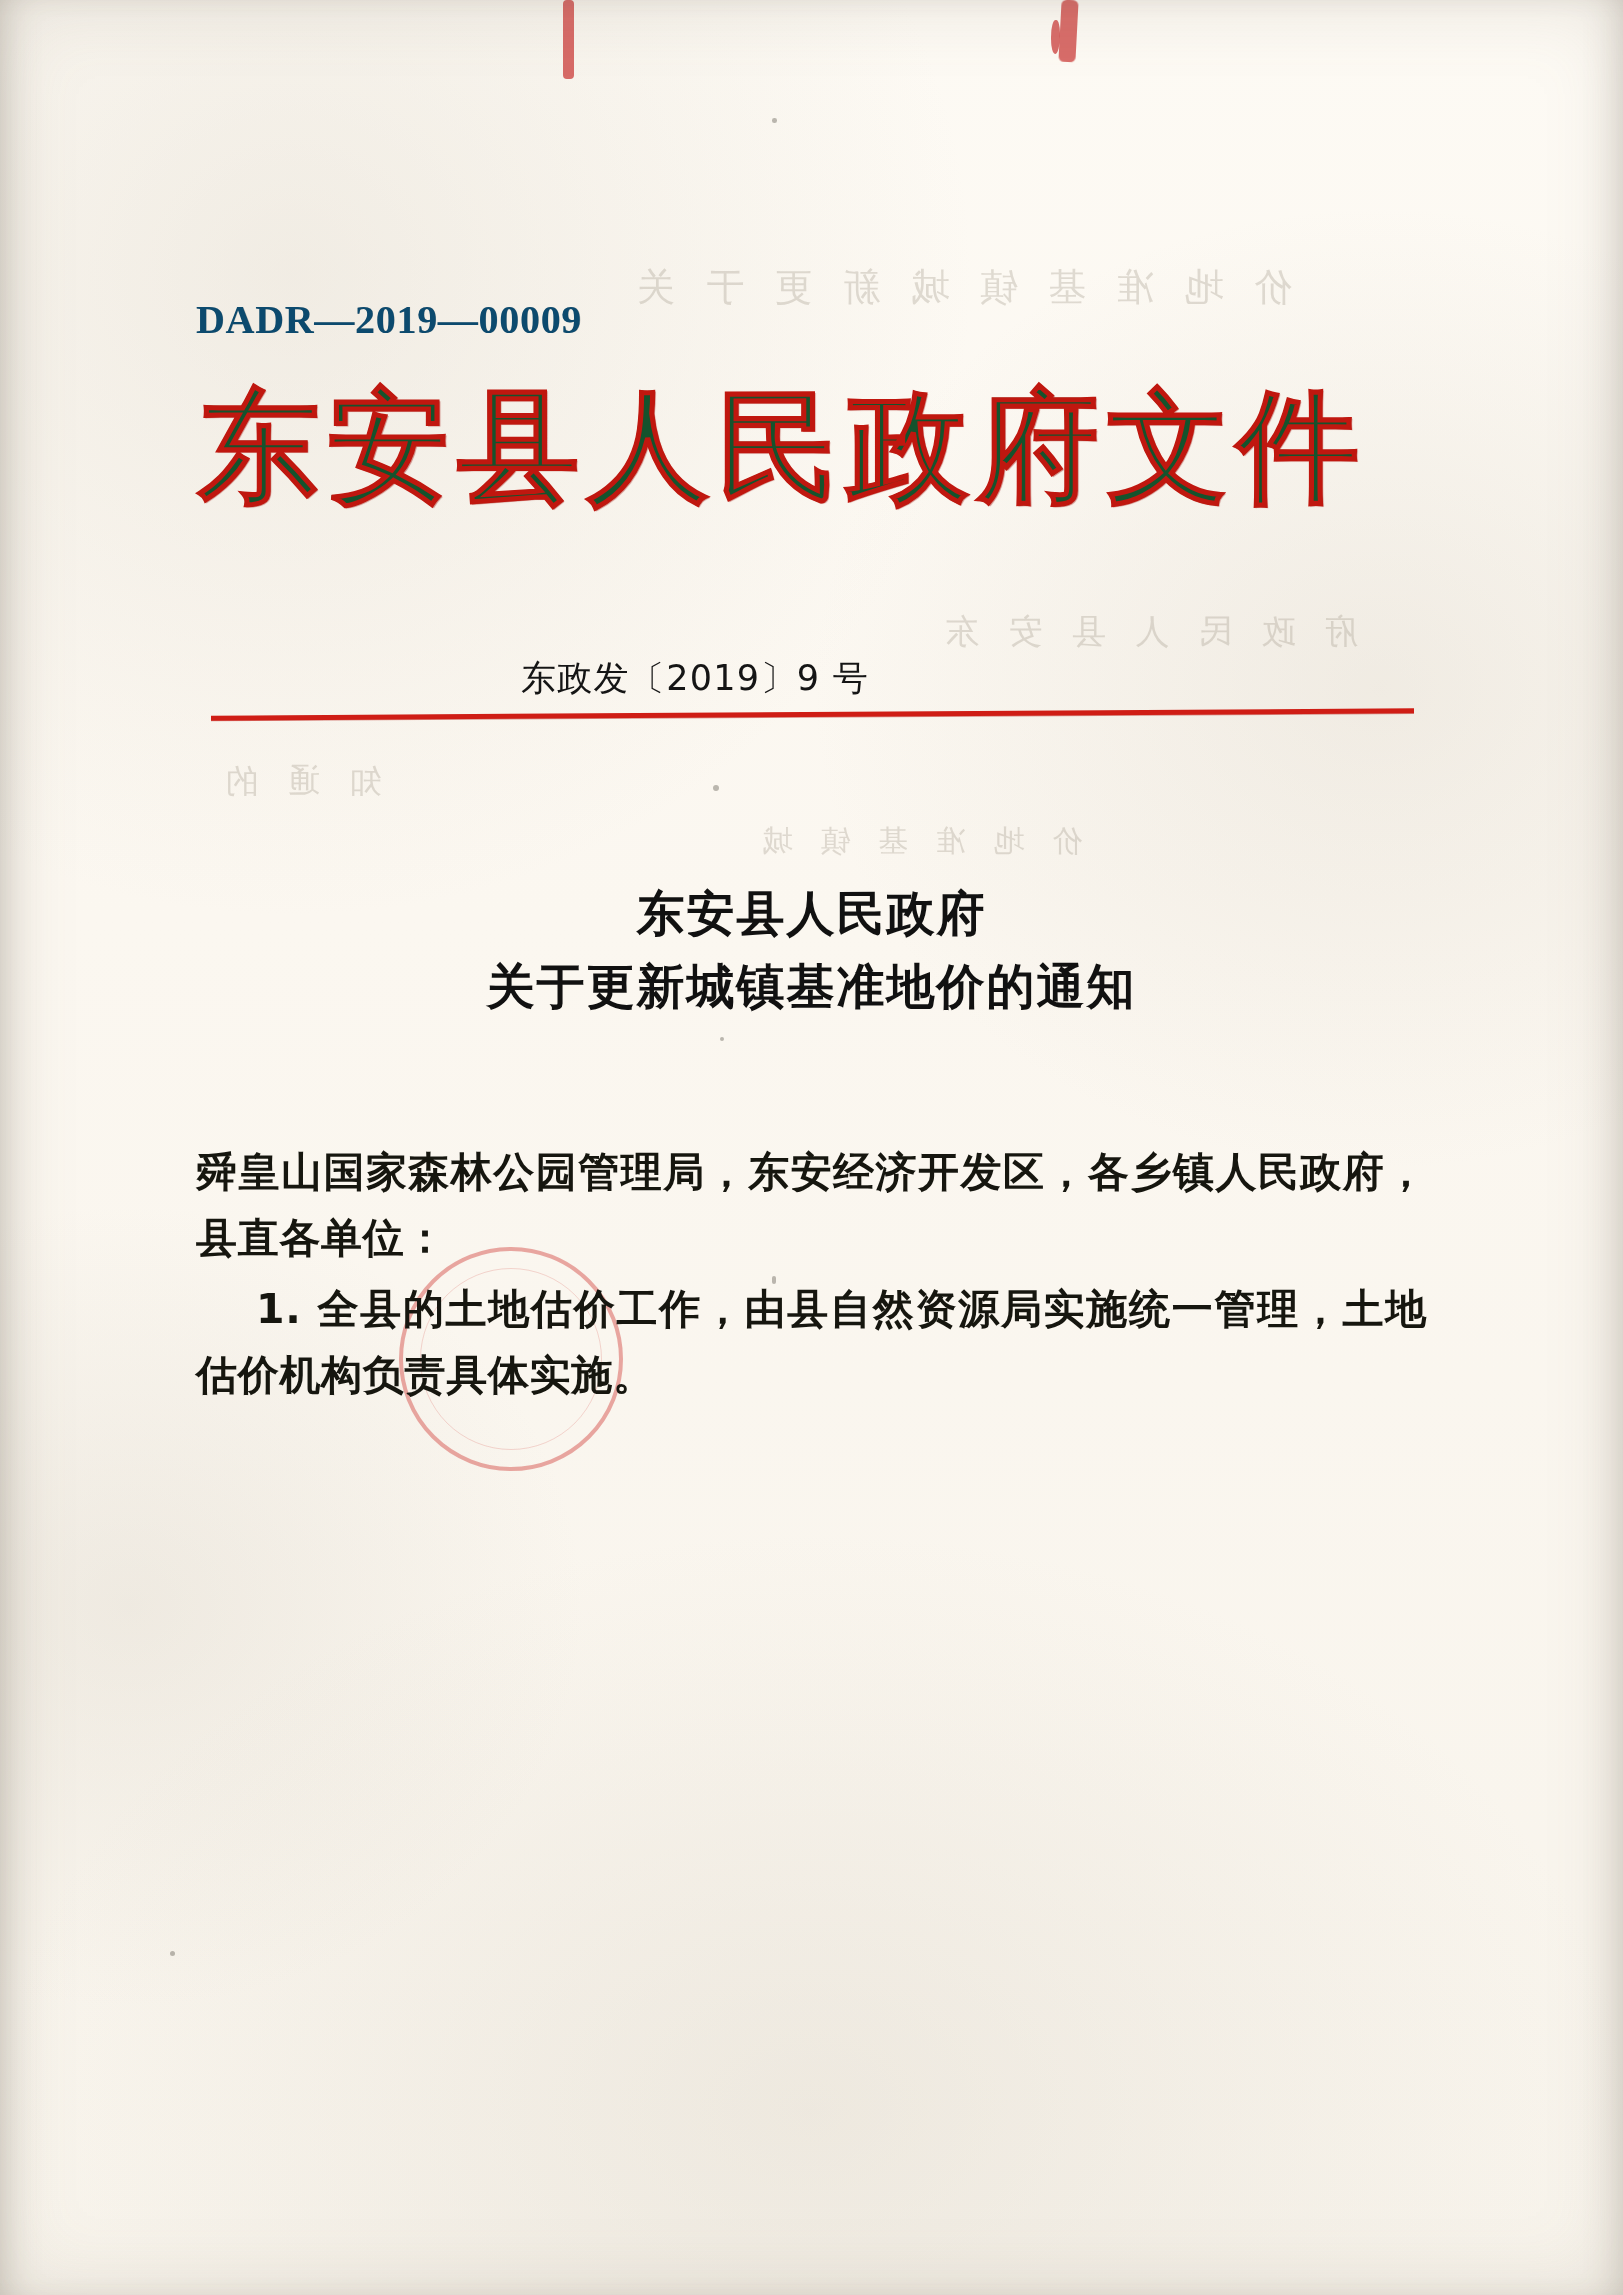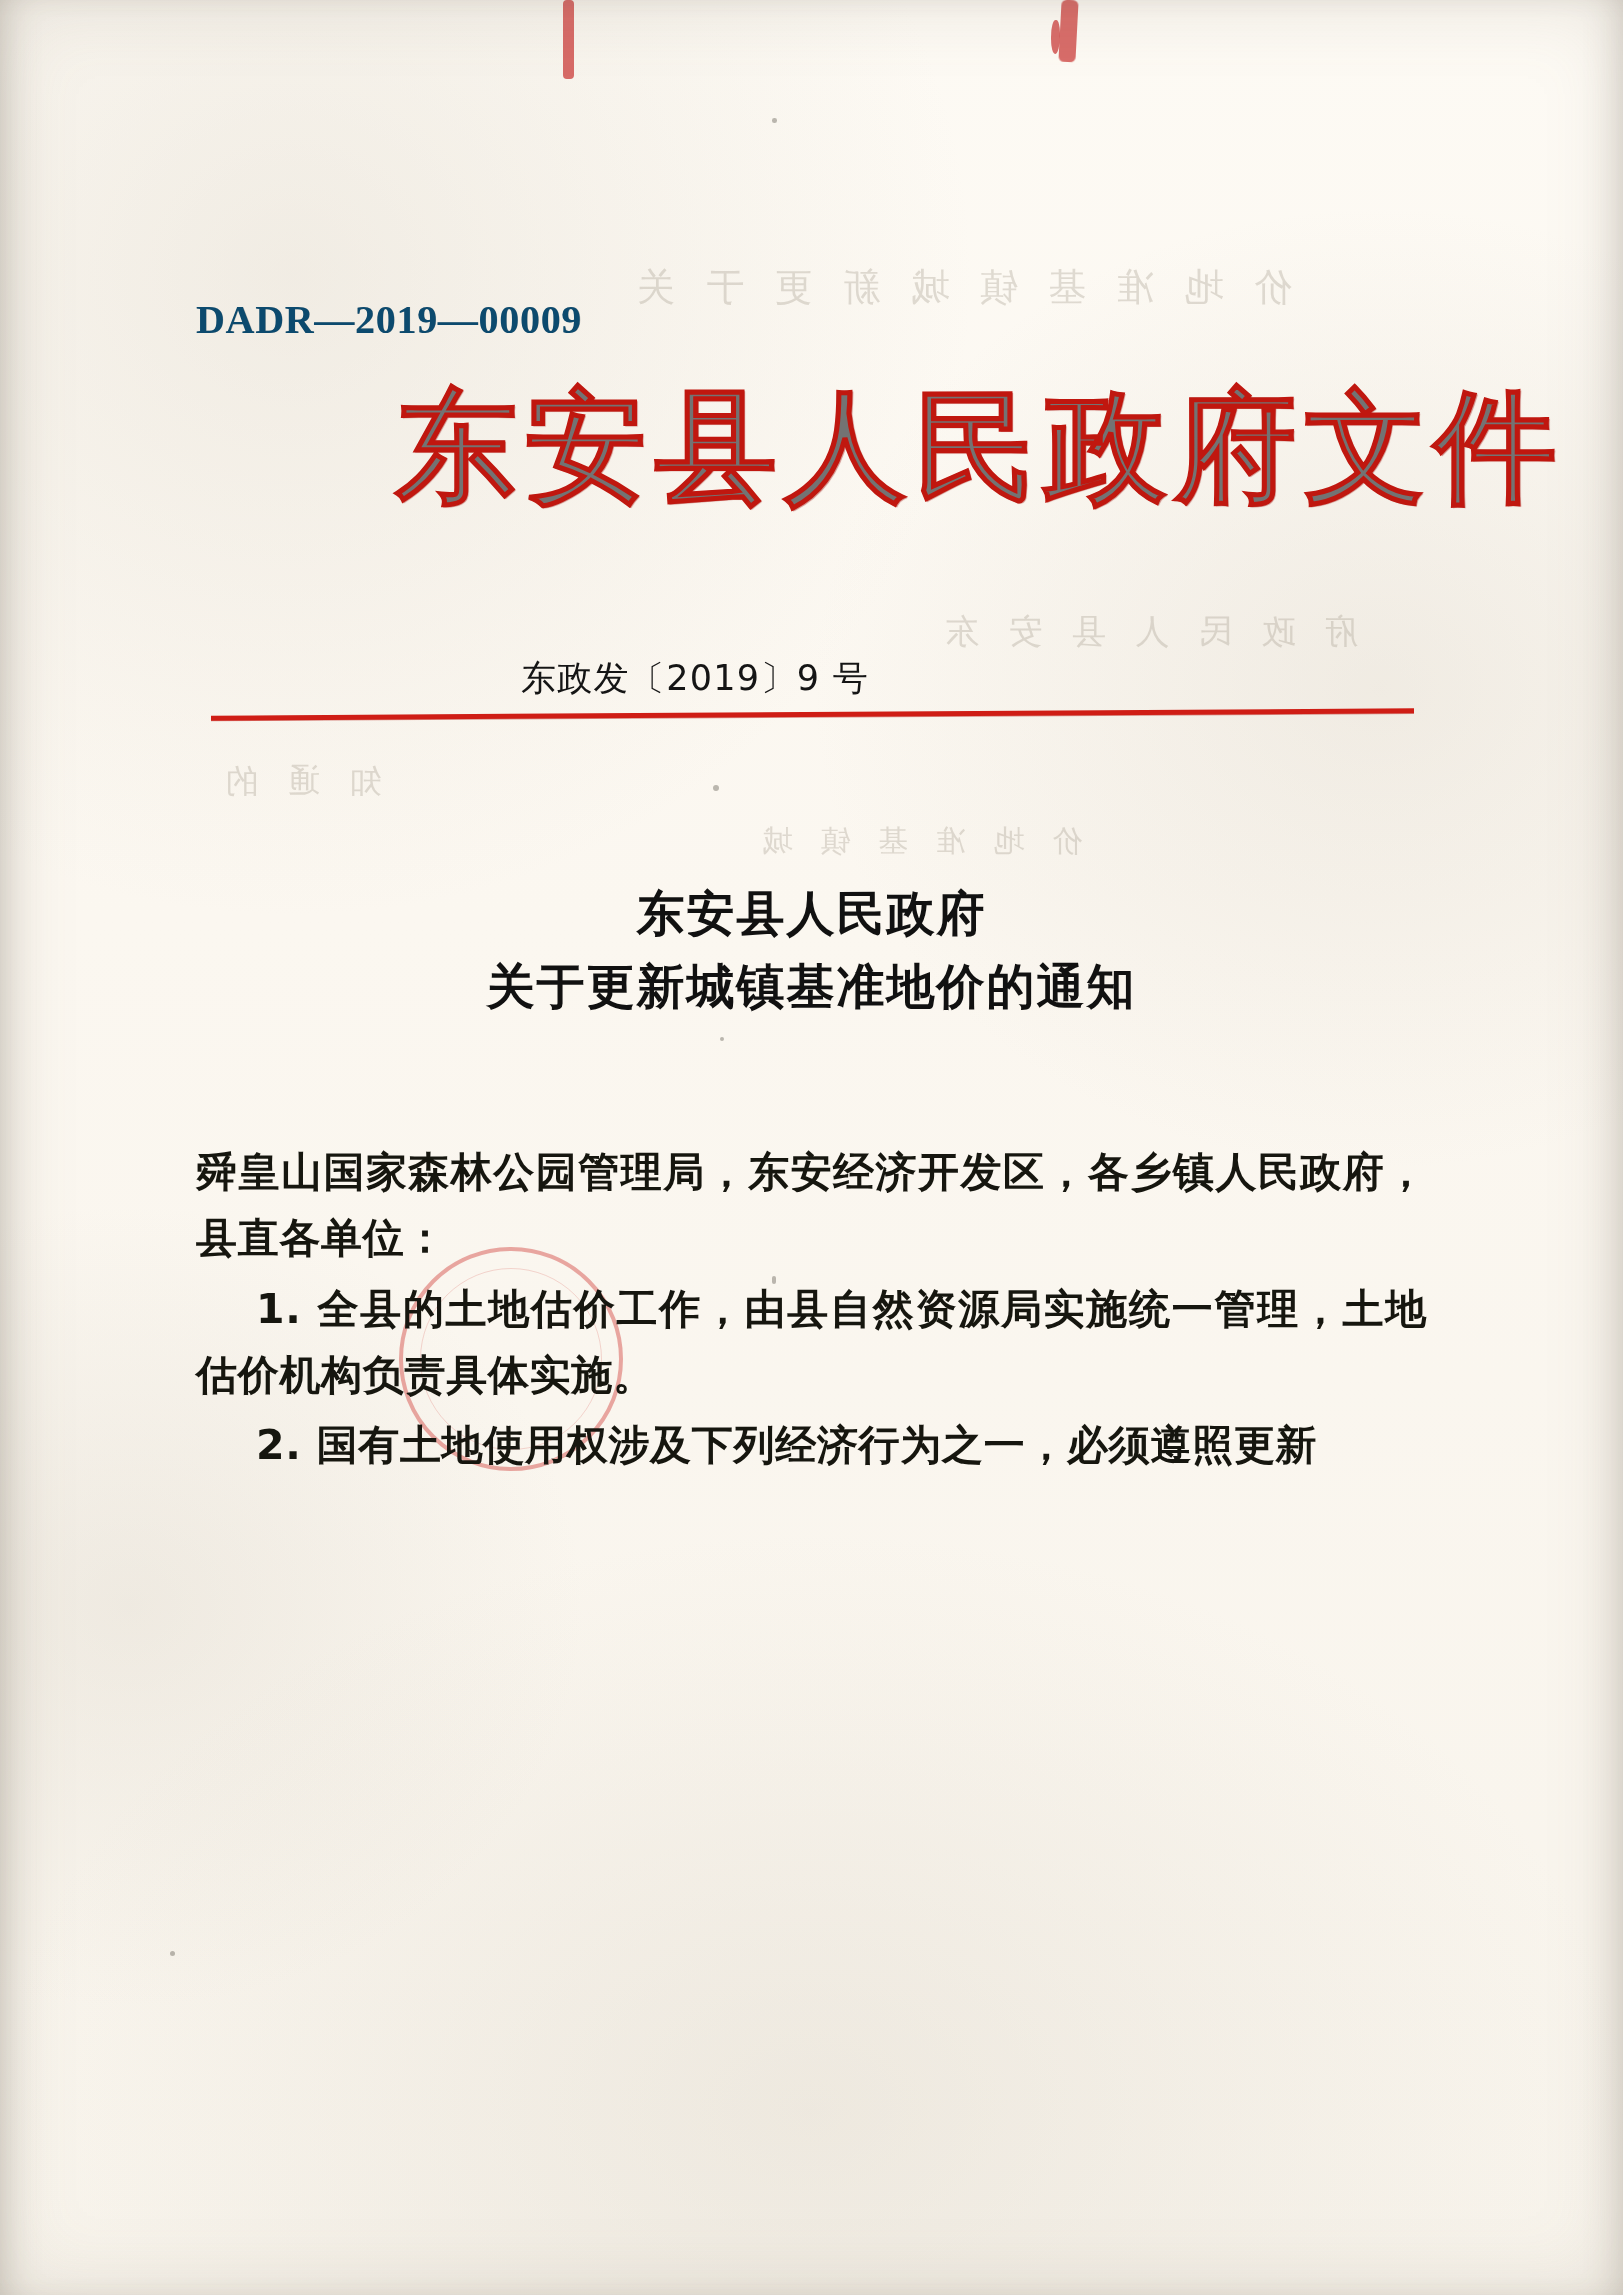--- a/index.html
+++ b/index.html
@@ -80,26 +80,26 @@
     letter-spacing: 0.7px;
     color: #0c4a6e;
     text-shadow: 0.3px 0.3px 0 rgba(0,0,0,0.25);
   }
 
   .doc-banner {
     position: absolute;
     top: 367px;
     left: 0;
     width: 1564px;
-    text-align: right;
+    text-align: center;
     font-family: "DejaVu Sans", sans-serif;
     font-weight: bold;
     font-size: 122px;
     letter-spacing: 7.9px;
-    color: #737373;
+    color: #14532d;
     text-shadow: 1.3px 1.3px 0.7px rgba(160,20,16,0.45);
     -webkit-text-stroke: 1.3px #c0170f;
   }
 
   .doc-number {
     position: absolute;
     top: 655px;
     left: 0;
     width: 1390px;
     text-align: center;
@@ -211,21 +211,20 @@
     <div class="red-rule"></div>
 
     <div class="title-block">
       <div class="title-line">东安县人民政府</div>
       <div class="title-line">关于更新城镇基准地价的通知</div>
     </div>
 
     <div class="body">
       <p class="para">舜皇山国家森林公园管理局，东安经济开发区，各乡镇人民政府，县直各单位：</p>
       <p class="para indent-half">1. 全县的土地估价工作，由县自然资源局实施统一管理，土地估价机构负责具体实施。</p>
-      <p class="para indent-half">2. 国有土地使用权涉及下列经济行为之一，必须遵照更新</p>
     </div>
 
   </div>
 
   <div class="speck" style="top:118px;left:772px;width:4.6px;height:4.6px;"></div>
   <div class="speck" style="top:1037px;left:720px;width:3.9px;height:3.9px;"></div>
   <div class="speck" style="top:785px;left:713px;width:5.9px;height:5.9px;"></div>
   <div class="speck" style="top:1276px;left:772px;width:3.9px;height:7.9px;border-radius:2px;"></div>
   <div class="speck" style="top:1951px;left:170px;width:5.2px;height:5.2px;"></div>
 

